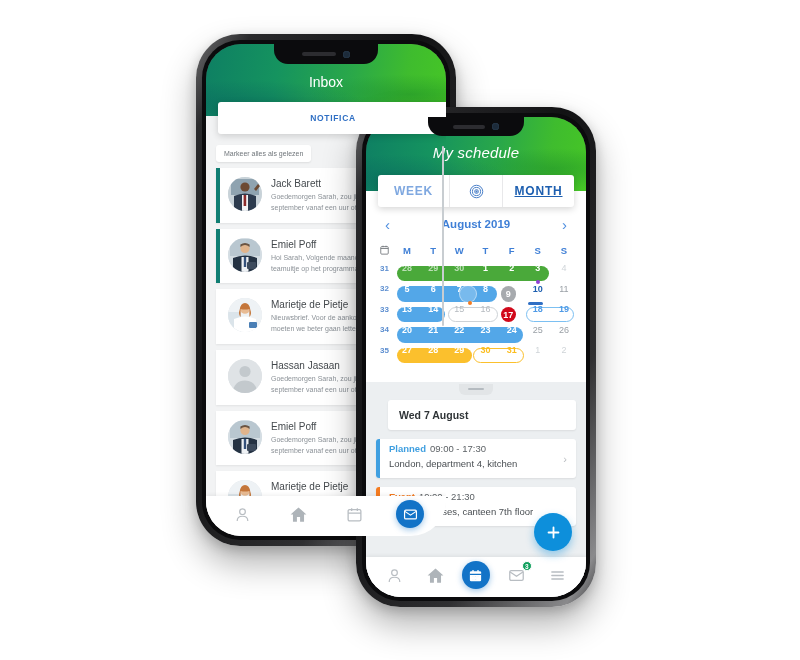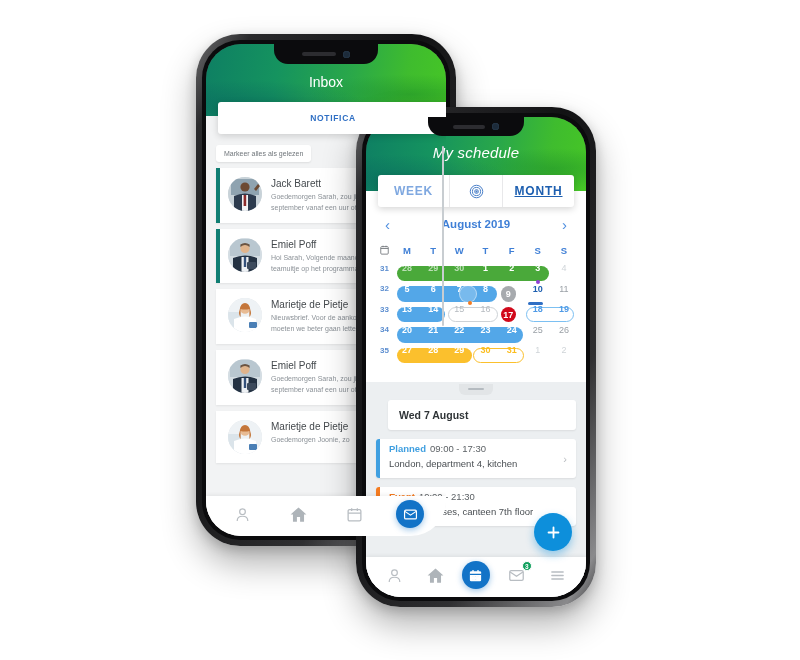--- a/index.html
+++ b/index.html
@@ -371,20 +371,35 @@
                   <rect x="21" y="24" width="8" height="6" rx="1" fill="#4a7fb5"></rect>
                 </svg>
             </div>
             <div class="msg-txt">
               <div class="msg-name">Marietje de Pietje</div>
               <div class="msg-prev">Nieuwsbrief. Voor de aankome</div>
               <div class="msg-prev">moeten we beter gaan letten o</div>
             </div>
           </div>
 
+          <div class="msg read">
+            <span class="accent"></span>
+            <div class="avatar">
+              <svg viewBox="0 0 34 34">
+                  <rect width="34" height="34" fill="#dfe3e6"></rect>
+                  <circle cx="17" cy="12.5" r="5.6" fill="#c3c9cd"></circle>
+                  <path d="M4.5 34 Q6 21.5 17 21.5 Q28 21.5 29.5 34Z" fill="#c3c9cd"></path>
+                </svg>
+            </div>
+            <div class="msg-txt">
+              <div class="msg-name">Hassan Jasaan</div>
+              <div class="msg-prev">Goedemorgen Sarah, zou jij op</div>
+              <div class="msg-prev">september vanaf een uur of 1</div>
+            </div>
+          </div>
 
           <div class="msg read">
             <span class="accent"></span>
             <div class="avatar">
               <svg viewBox="0 0 34 34">
                   <rect width="34" height="34" fill="#d4dde3"></rect>
                   <rect x="2" y="1" width="30" height="17" fill="#b9c7d0"></rect>
                   <path d="M5 34 L5 20 Q17 15 29 20 L29 34Z" fill="#243243"></path>
                   <path d="M13.5 34 L13.5 19 L20.5 19 L20.5 34Z" fill="#eef1f4"></path>
                   <rect x="15.8" y="19" width="2.4" height="10" fill="#33507a"></rect>

